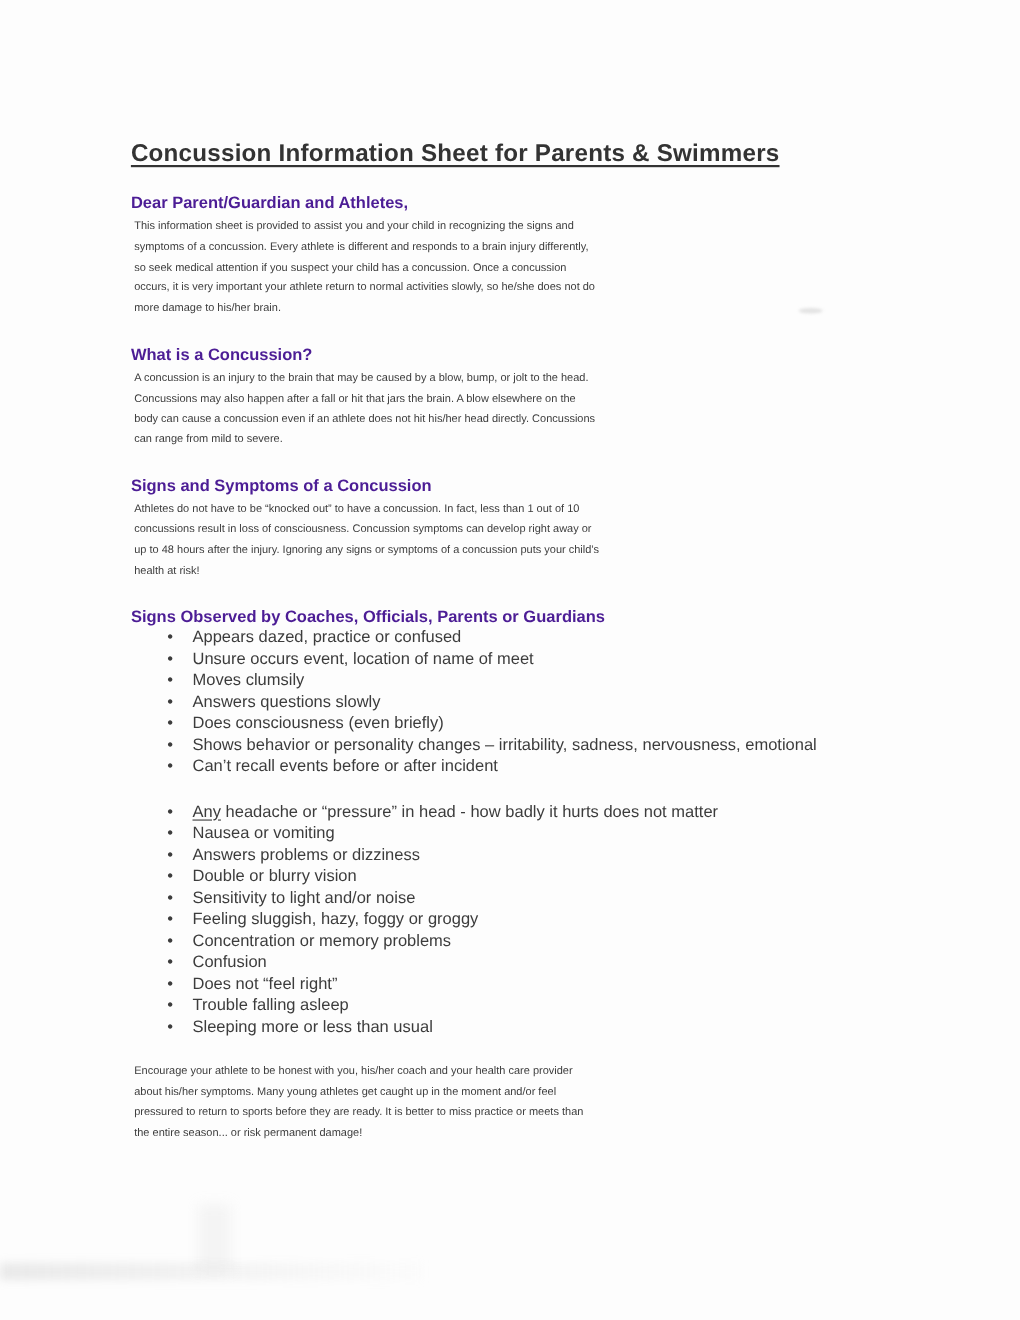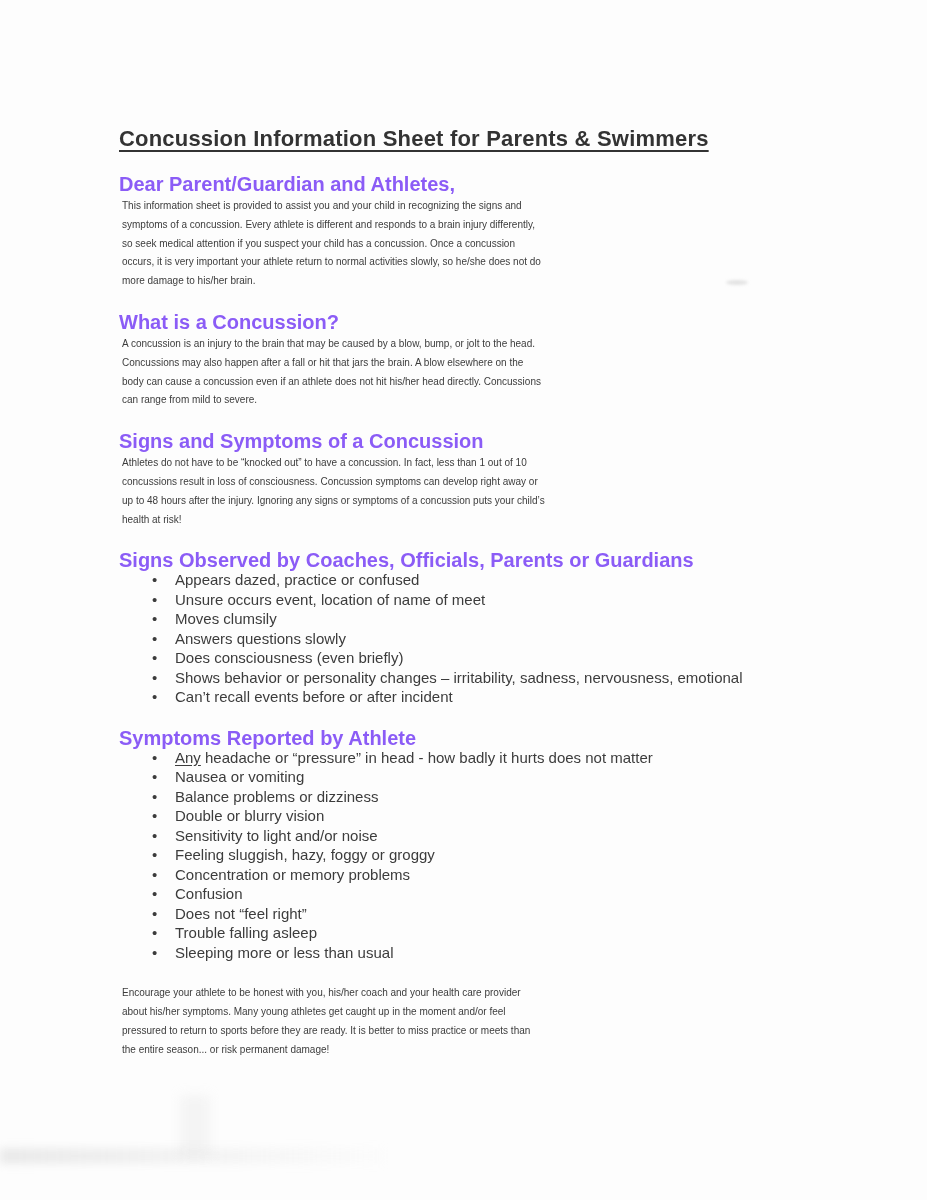--- a/index.html
+++ b/index.html
@@ -38,23 +38,23 @@
     line-height: 26px;
     text-decoration: underline;
     text-decoration-thickness: 2px;
     text-underline-offset: 4px;
   }
   .doc-section {
     margin: 0 0 22px 0;
   }
   .sec-heading {
     margin: 0;
-    font-size: 20px;
+    font-size: 15px;
     font-weight: bold;
-    color: #8b5cf6;
+    color: #4c1d95;
     line-height: 19px;
   }
   .sec-para {
     margin: 3px;
     font-size: 10px;
     line-height: 18.8px;
     white-space: pre-line;
     color: #3c3c3c;
   }
   .bullet-list {
@@ -180,36 +180,35 @@
   </li>
 
   <li class="bullet-item">
     <span class="bullet-marker">•</span>
     <span class="bullet-text">Can’t recall events before or after incident</span>
   </li>
 </ul>
 </section>
 
   <section class="doc-section">
-    <h2 class="sec-heading">Symptoms Reported by Athlete</h2>
 
   <ul class="bullet-list">
   <li class="bullet-item">
     <span class="bullet-marker">•</span>
     <span class="bullet-text"><u>Any</u> headache or “pressure” in head - how badly it hurts does not matter</span>
   </li>
 
   <li class="bullet-item">
     <span class="bullet-marker">•</span>
     <span class="bullet-text">Nausea or vomiting</span>
   </li>
 
   <li class="bullet-item">
     <span class="bullet-marker">•</span>
-    <span class="bullet-text">Balance problems or dizziness</span>
+    <span class="bullet-text">Answers problems or dizziness</span>
   </li>
 
   <li class="bullet-item">
     <span class="bullet-marker">•</span>
     <span class="bullet-text">Double or blurry vision</span>
   </li>
 
   <li class="bullet-item">
     <span class="bullet-marker">•</span>
     <span class="bullet-text">Sensitivity to light and/or noise</span>

